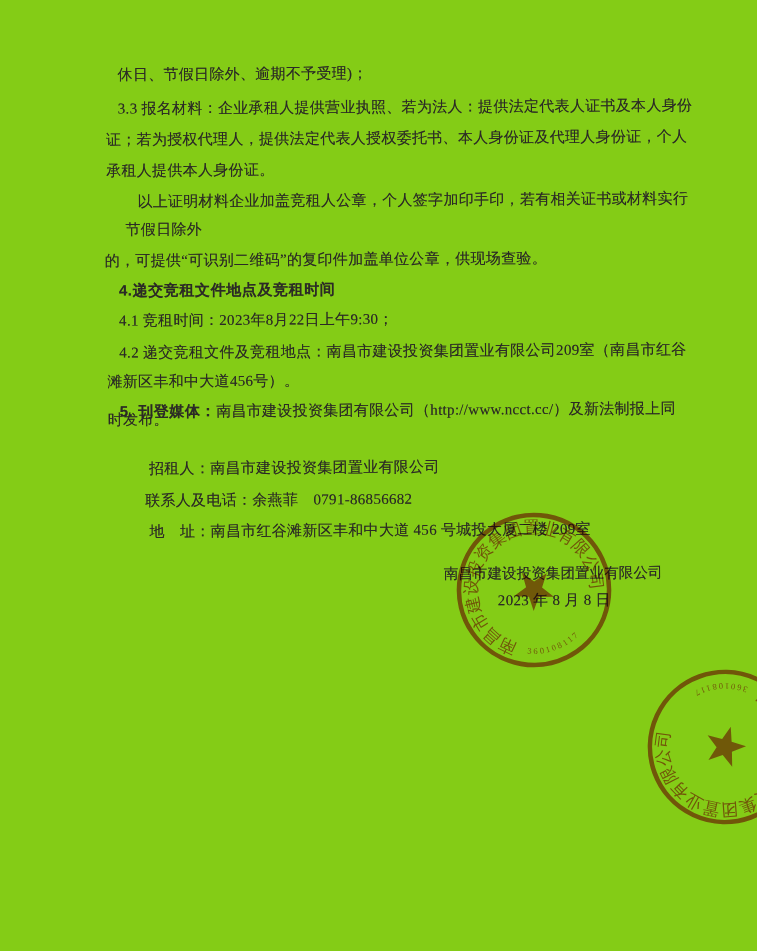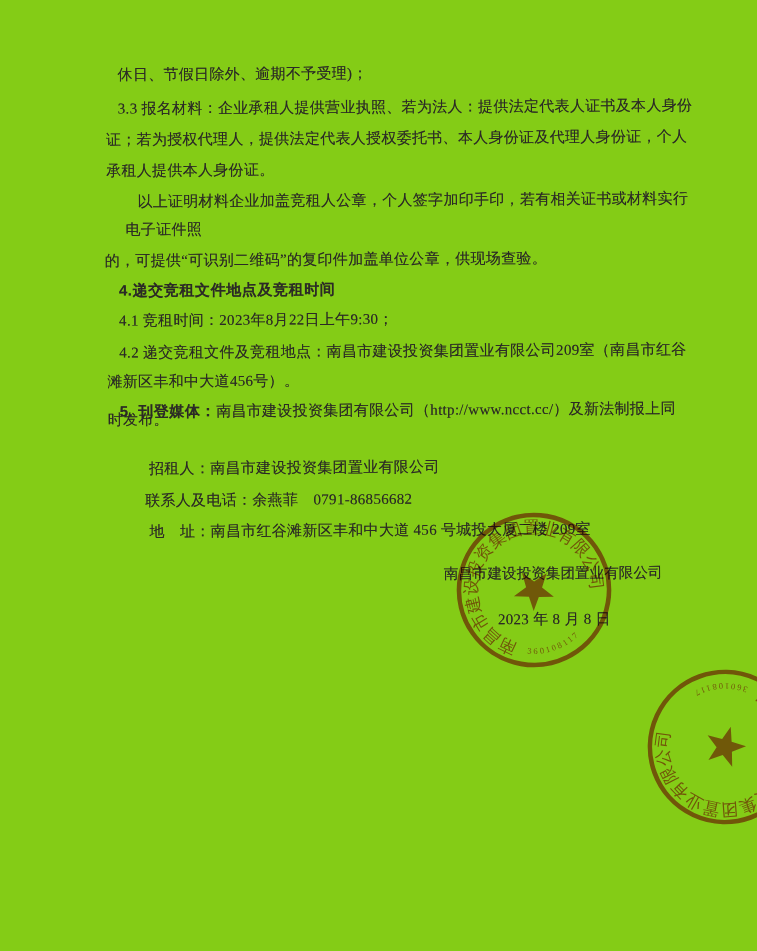--- a/index.html
+++ b/index.html
@@ -51,39 +51,39 @@
 <body>
 
 <div id="page">
   <div id="doc-layer">
 
     <div class="line" style="left:120px;top:63px;">休日、节假日除外、逾期不予受理)；</div>
     <div class="line" style="left:120px;top:97px;">3.3 报名材料：企业承租人提供营业执照、若为法人：提供法定代表人证书及本人身份</div>
     <div class="line" style="left:108px;top:128px;">证；若为授权代理人，提供法定代表人授权委托书、本人身份证及代理人身份证，个人</div>
     <div class="line" style="left:108px;top:159px;">承租人提供本人身份证。</div>
     <div class="line" style="left:139px;top:190px;">以上证明材料企业加盖竞租人公章，个人签字加印手印，若有相关证书或材料实行</div>
-    <div class="line" style="left:127px;top:218px;">电子证件照</div>
+    <div class="line" style="left:127px;top:218px;">节假日除外</div>
     <div class="line" style="left:106px;top:249px;">的，可提供“可识别二维码”的复印件加盖单位公章，供现场查验。</div>
 
     <div class="line heading" style="left:120px;top:278px;">4.递交竞租文件地点及竞租时间</div>
     <div class="line" style="left:120px;top:309px;">4.1 竞租时间：2023年8月22日上午9:30；</div>
     <div class="line" style="left:120px;top:341px;">4.2 递交竞租文件及竞租地点：南昌市建设投资集团置业有限公司209室（南昌市红谷</div>
     <div class="line" style="left:108px;top:370px;">滩新区丰和中大道456号）。</div>
 
     <div class="line" style="left:120px;top:399px;">
       <span class="bold-run">5.  刊登媒体：</span><span>南昌市建设投资集团有限公司（http://www.ncct.cc/）及新法制报上同</span>
     </div>
     <div class="line" style="left:108px;top:408px;">时发布。</div>
 
     <div class="line" style="left:149px;top:457px;">招租人：南昌市建设投资集团置业有限公司</div>
     <div class="line" style="left:145px;top:489px;">联系人及电话：余燕菲　0791-86856682</div>
     <div class="line" style="left:149px;top:520px;">地　址：南昌市红谷滩新区丰和中大道 456 号城投大厦二楼 209室</div>
 
     <div class="line" style="left:443px;top:564px;letter-spacing:0px;font-size:14.6px;">南昌市建设投资集团置业有限公司</div>
-    <div class="line" style="left:497px;top:610px;">2023 年 8 月 8 日</div>
+    <div class="line" style="left:497px;top:591px;">2023 年 8 月 8 日</div>
   </div>
 
   <div class="seal-wrap" id="seal-main">
     <svg class="seal-svg" width="160" height="160" viewBox="0 0 160 160">
       <circle cx="80" cy="80" r="75" fill="none" stroke="#c92f21" stroke-width="4.6" stroke-opacity="0.82"></circle>
       <path id="ringA" d="M 35.1 115.1 A 57 57 0 1 1 124.9 115.1" fill="none"></path>
       <text font-size="17" fill-opacity="0.82">
         <textPath href="#ringA" startOffset="0" textLength="252" lengthAdjust="spacingAndGlyphs">南昌市建设投资集团置业有限公司</textPath>
       </text>
       <path id="numA" d="M 31 121 A 64 64 0 0 0 129 121" fill="none"></path>

